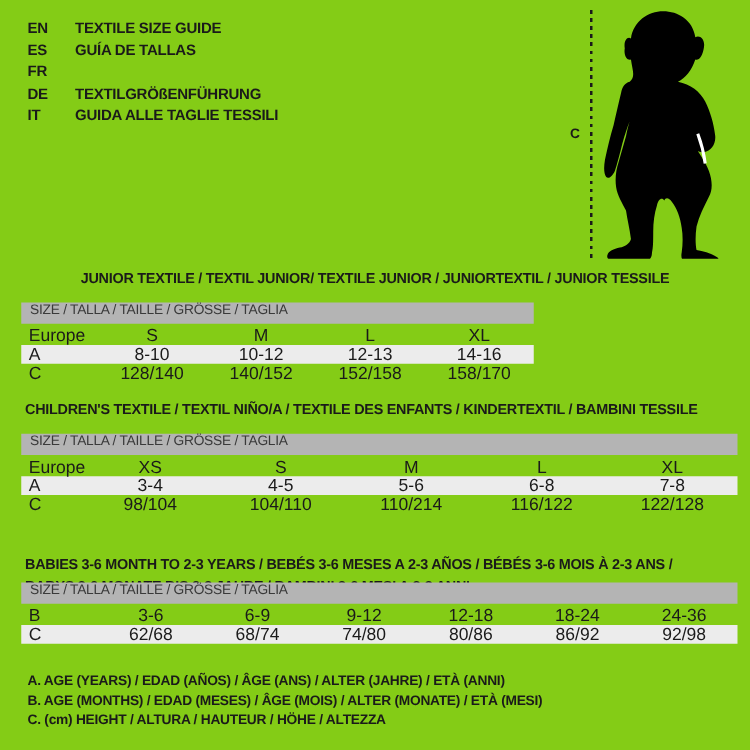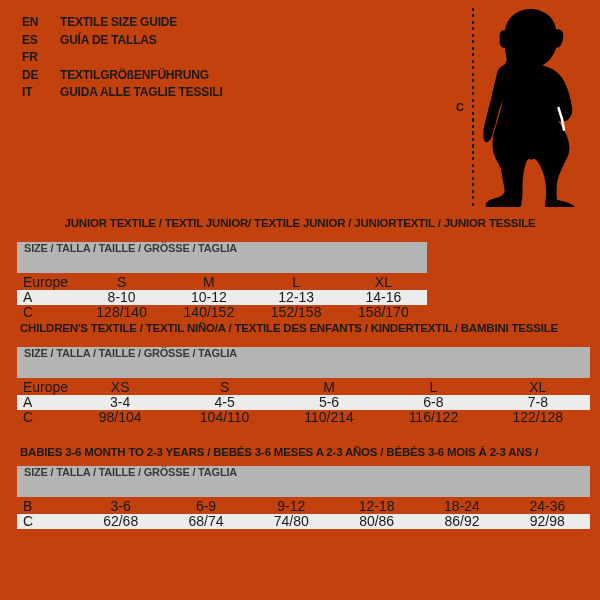--- a/index.html
+++ b/index.html
@@ -1,17 +1,17 @@
 <!DOCTYPE html>
 <html><head>
 <meta charset="utf-8">
 <style>
   html,body { margin:0; padding:0; background:#fff; }
   #canvas {
-    position:relative; width:600px; height:600px; background:#c2410c;
+    position:relative; width:600px; height:600px; background:#84cc16;
     font-family:"Liberation Sans", sans-serif; color:#1a1a1a; overflow:hidden;
   }
   
   .lang-block { position:absolute; left:22px; top:14px; }
   .lang-row { display:flex; height:17.5px; line-height:17.5px; font-size:12px; font-weight:bold; letter-spacing:-0.2px; }
   .lang-code { width:38px; }
   
   .dash-line {
     position:absolute; left:472px; top:8px; width:2px; height:199px;
     background:repeating-linear-gradient(to bottom,#1a1a1a 0 3px, transparent 3px 6.5px);
@@ -21,22 +21,22 @@
   
   .section-heading { position:absolute; left:20px; font-size:11.5px; font-weight:bold; letter-spacing:-0.2px; line-height:17.5px; }
   #head-junior { top:215px; width:560px;text-align:center; }
   #head-children { top:320px; width:575px; }
   #head-babies { top:444px; width:555px; }
   .size-table { position:absolute; left:17px; }
   #table-junior { top:242px; width:410px; }
   #table-children { top:347px; width:573px; }
   #table-babies { top:466px; width:573px; }
   .table-header {
-    height:31px; line-height:13px; background:#b4b4b4; color:#3a3a3a;
-    font-size:11px; font-weight:bold; padding-left:7px; letter-spacing:-0.2px;
+    height:17px; line-height:13px; background:#b4b4b4; color:#3a3a3a;
+    font-size:11px; font-weight:normal; padding-left:7px; letter-spacing:-0.2px;
   }
   .table-body { margin-top:2px; }
   .t-row { display:flex; height:15px; line-height:15px; font-size:14px; }
   .t-row:nth-child(even) { background:#ececec; }
   .t-label { padding-left:6px; text-align:left; }
   #table-junior .t-label { width:55px; }
   #table-children .t-label { width:45px; }
   #table-babies .t-label { width:55px; }
   .t-cell { flex:1; text-align:center; }
   
@@ -197,14 +197,19 @@
           <span class="t-cell">62/68</span>
           <span class="t-cell">68/74</span>
           <span class="t-cell">74/80</span>
           <span class="t-cell">80/86</span>
           <span class="t-cell">86/92</span>
           <span class="t-cell">92/98</span>
         </div>
       </div>
   </div>
 
+  <div class="legend-block">
+      <div class="legend-line">A. AGE (YEARS) / EDAD (AÑOS) / ÂGE (ANS) / ALTER (JAHRE) / ETÀ (ANNI)</div>
+      <div class="legend-line">B. AGE (MONTHS) / EDAD (MESES) / ÂGE (MOIS) / ALTER (MONATE) / ETÀ (MESI)</div>
+      <div class="legend-line">C. (cm) HEIGHT / ALTURA / HAUTEUR / HÖHE / ALTEZZA</div>
+    </div>
 
 </div>
 
 </body></html>

